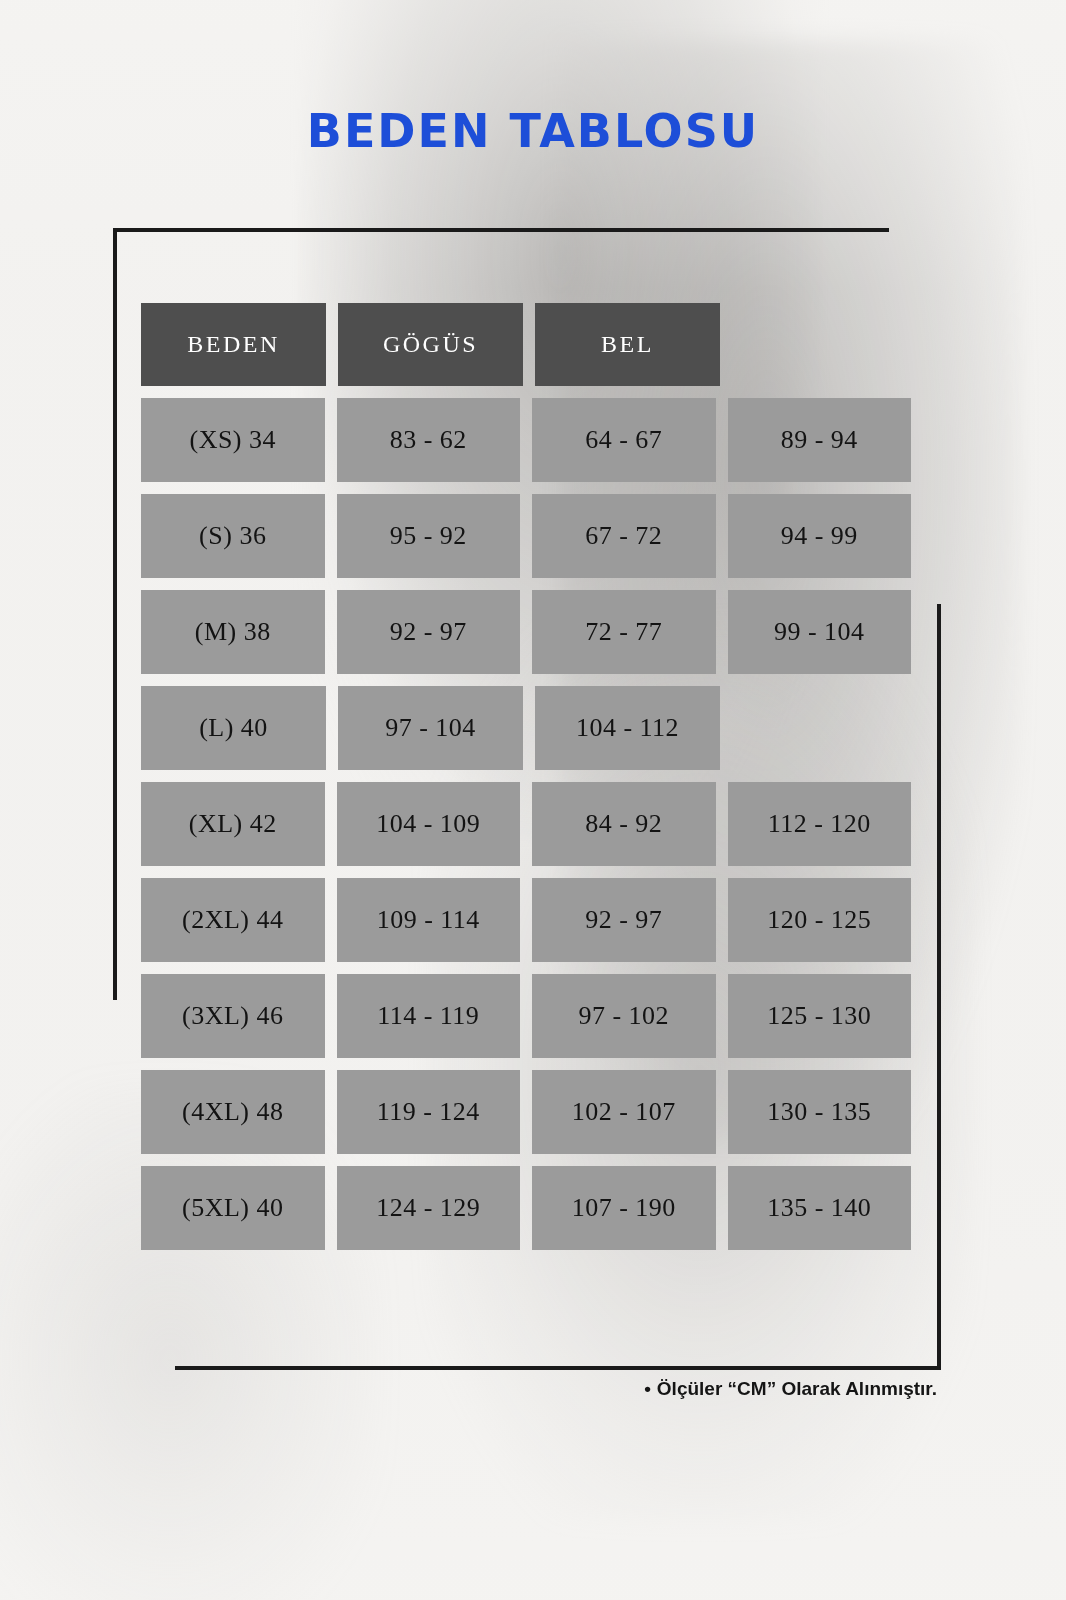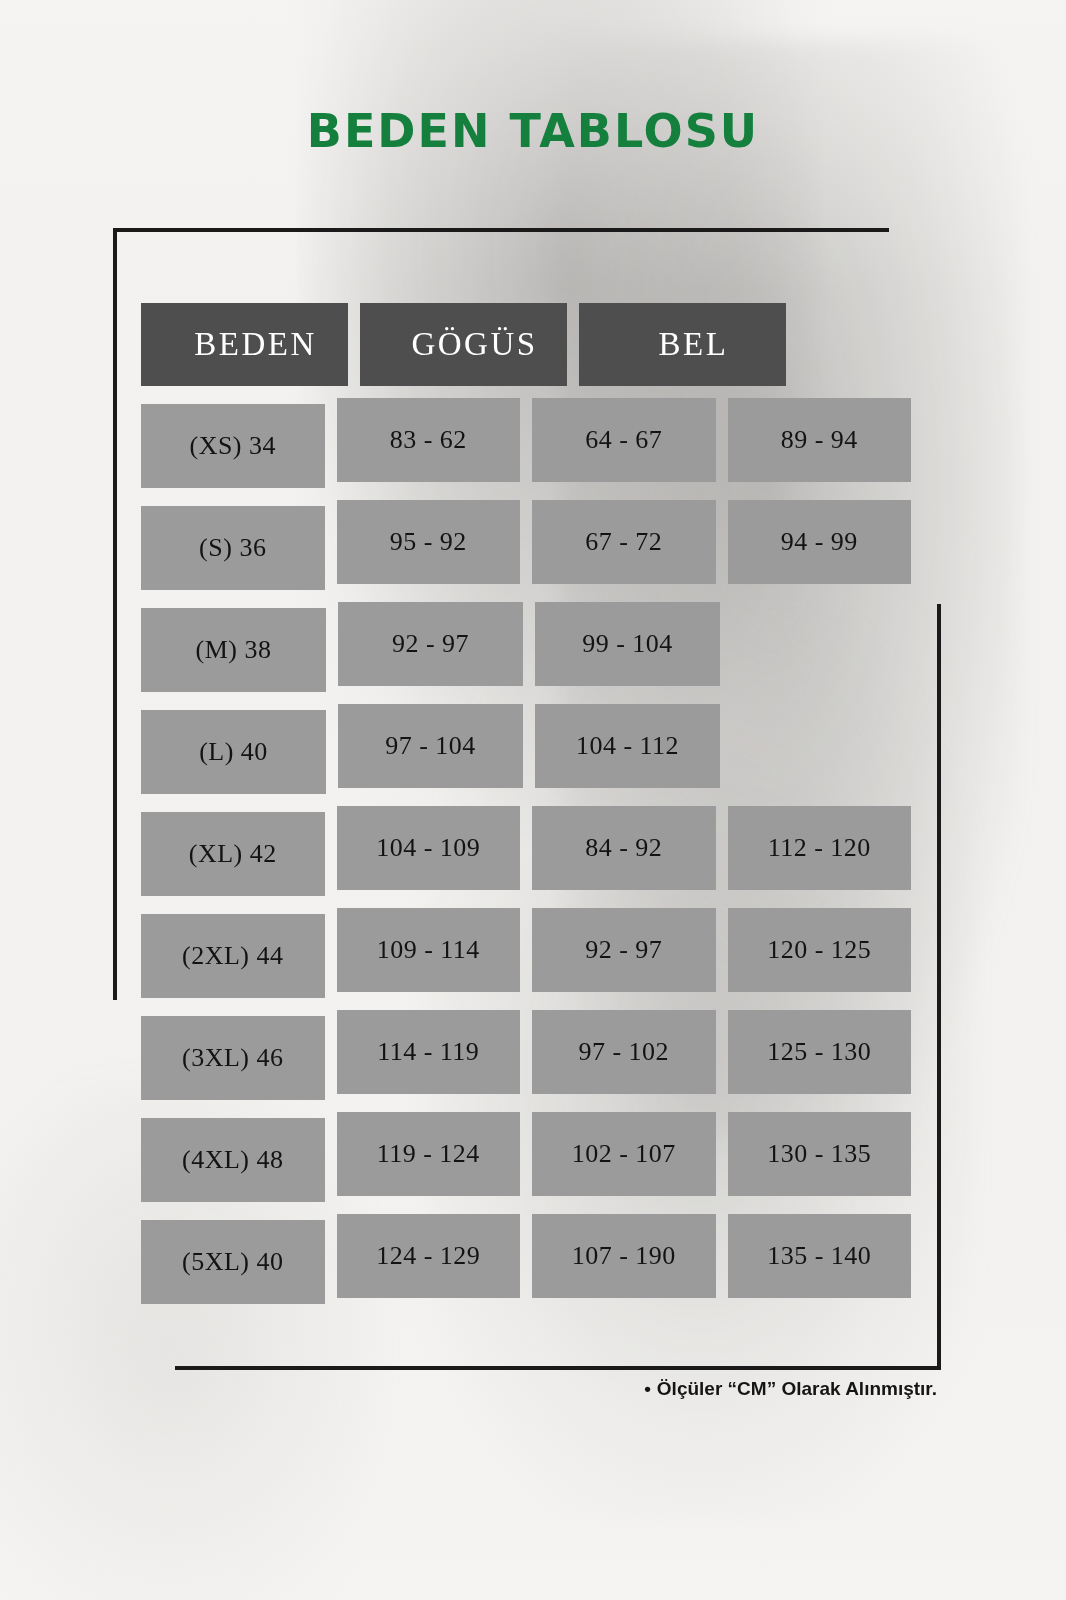--- a/index.html
+++ b/index.html
@@ -74,21 +74,21 @@
   .title {
     position: absolute;
     top: 104px;
     left: 0;
     width: 1066px;
     text-align: center;
     font-family: "DejaVu Sans", sans-serif;
     font-weight: bold;
     font-size: 46px;
     letter-spacing: 2px;
-    color: #15803d;
+    color: #1d4ed8;
   }
 
   
   .bracket {
     position: absolute;
     border-color: #1a1a1a;
     border-style: solid;
   }
   .bracket-tl {
     left: 113px;
@@ -123,28 +123,26 @@
     align-items: center;
     justify-content: center;
     font-size: 26px;
     color: #131313;
     background: #9b9b9b;
     letter-spacing: 0.5px;
   }
   .row.header .cell {
     background: #4e4e4e;
     color: #ffffff;
-    font-size: 33px;
+    font-size: 24px;
     letter-spacing: 2.5px;
     height: 83px;
-    padding-left: 22px;
   }
   .cell.size-col {
     font-size: 26px;
-    margin-top: 6px;
   }
 
   .footnote {
     position: absolute;
     left: 0;
     top: 1378px;
     width: 937px;
     text-align: right;
     font-family: Liberation Sans, sans-serif;
     font-weight: bold;
@@ -192,20 +190,21 @@
     <div class="row">
       <div class="cell size-col">(S) 36</div>
       <div class="cell">95 - 92</div>
       <div class="cell">67 - 72</div>
       <div class="cell">94 - 99</div>
     </div>
 
     <div class="row">
       <div class="cell size-col">(M) 38</div>
       <div class="cell">92 - 97</div>
+      <div class="cell">72 - 77</div>
       <div class="cell">99 - 104</div>
     </div>
 
     <div class="row">
       <div class="cell size-col">(L) 40</div>
       <div class="cell">97 - 104</div>
       <div class="cell">104 - 112</div>
     </div>
 
     <div class="row">

